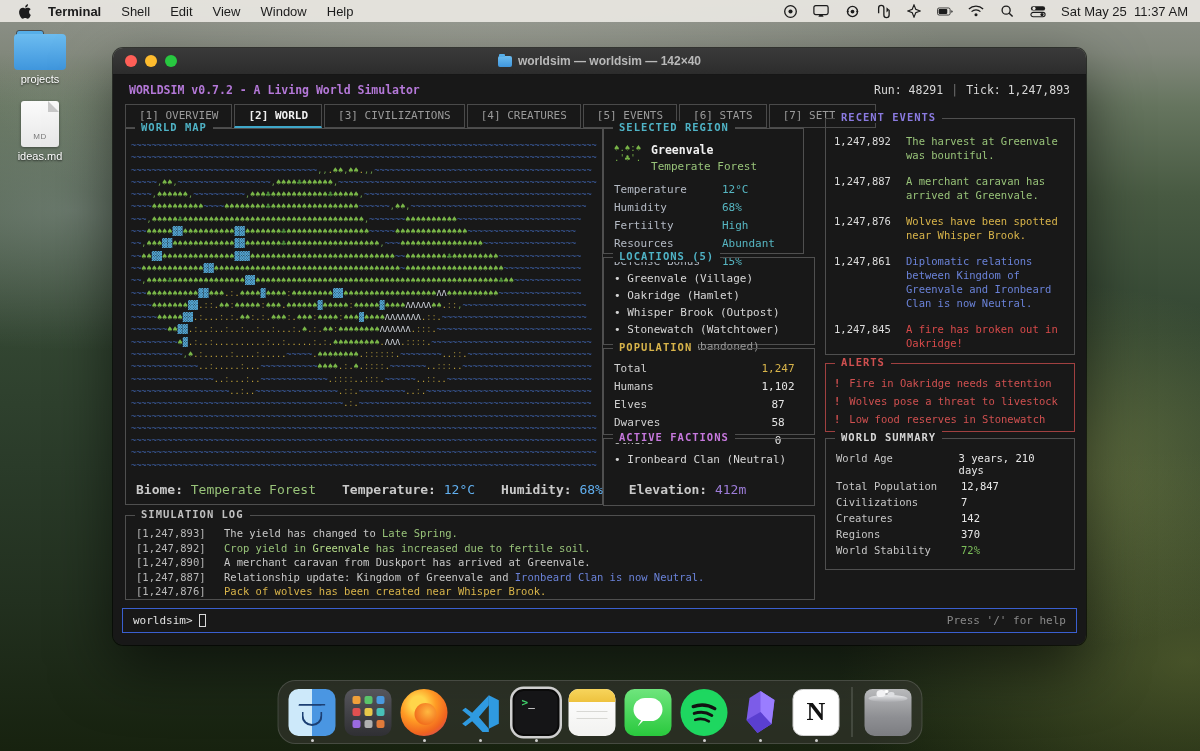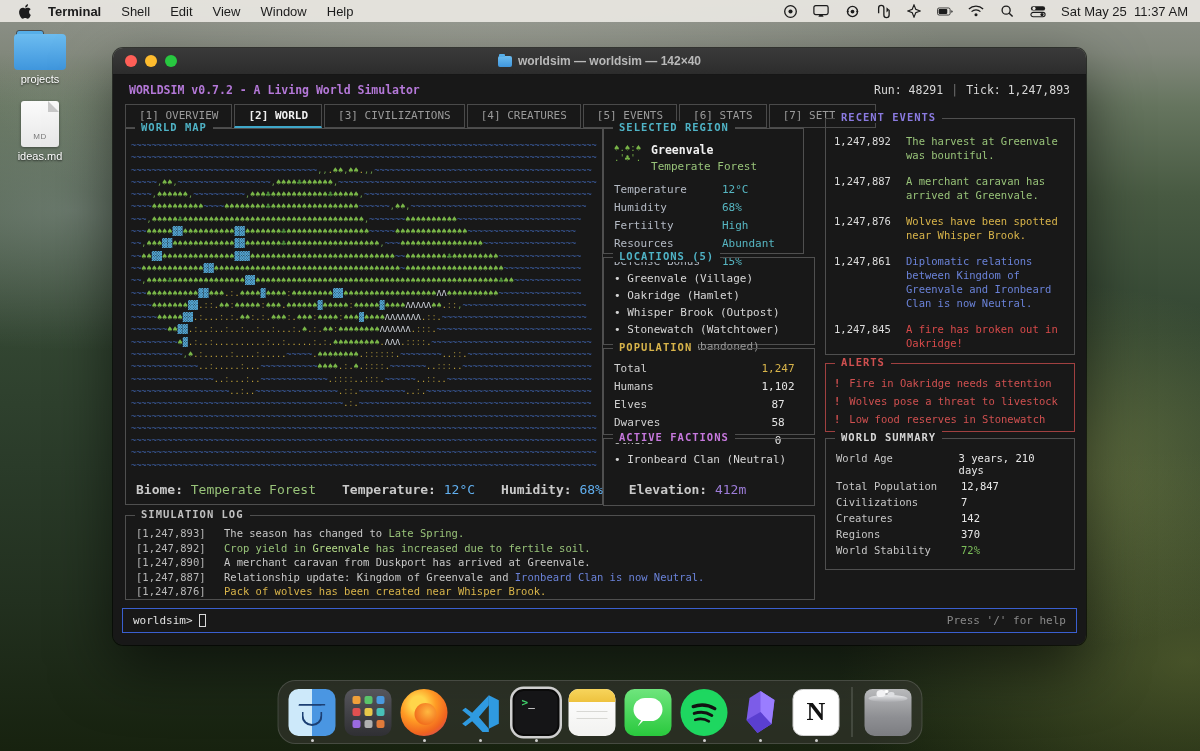--- a/index.html
+++ b/index.html
@@ -469,21 +469,21 @@
           <div class="ws-row">
             <span class="wl">World Stability</span>
             <span class="wv" style="color: rgb(124, 191, 90);">72%</span>
           </div>
         </div>
     </div>
 
     <div class="panel" style="left:12px; top:440px; width:690px; height:85px;">
       <span class="ptitle" style="color:#c0c0c0;">SIMULATION LOG</span>
       <div id="log-lines" style="margin-top:10px;">
-          <div class="log-line"><span class="ltick">[1,247,893]</span><span style="color: rgb(200, 200, 200);">The season has changed to </span><span style="color: rgb(152, 195, 121);">Late Spring.</span></div>
+          <div class="log-line"><span class="ltick">[1,247,893]</span><span style="color: rgb(200, 200, 200);">The yield has changed to </span><span style="color: rgb(152, 195, 121);">Late Spring.</span></div>
           <div class="log-line"><span class="ltick">[1,247,892]</span><span style="color: rgb(152, 195, 121);">Crop yield in </span><span style="color: rgb(181, 221, 138);">Greenvale</span><span style="color: rgb(152, 195, 121);"> has increased due to fertile soil.</span></div>
           <div class="log-line"><span class="ltick">[1,247,890]</span><span style="color: rgb(200, 200, 200);">A merchant caravan from Duskport has arrived at Greenvale.</span></div>
           <div class="log-line"><span class="ltick">[1,247,887]</span><span style="color: rgb(200, 200, 200);">Relationship update: Kingdom of Greenvale and </span><span style="color: rgb(106, 130, 216);">Ironbeard Clan is now Neutral.</span></div>
           <div class="log-line"><span class="ltick">[1,247,876]</span><span style="color: rgb(216, 180, 74);">Pack of wolves has been created near Whisper Brook.</span></div>
         </div>
     </div>
 
     <div class="cmdbar">
       <span class="prompt">worldsim&gt;</span>
       <span class="cursor-block"></span>

